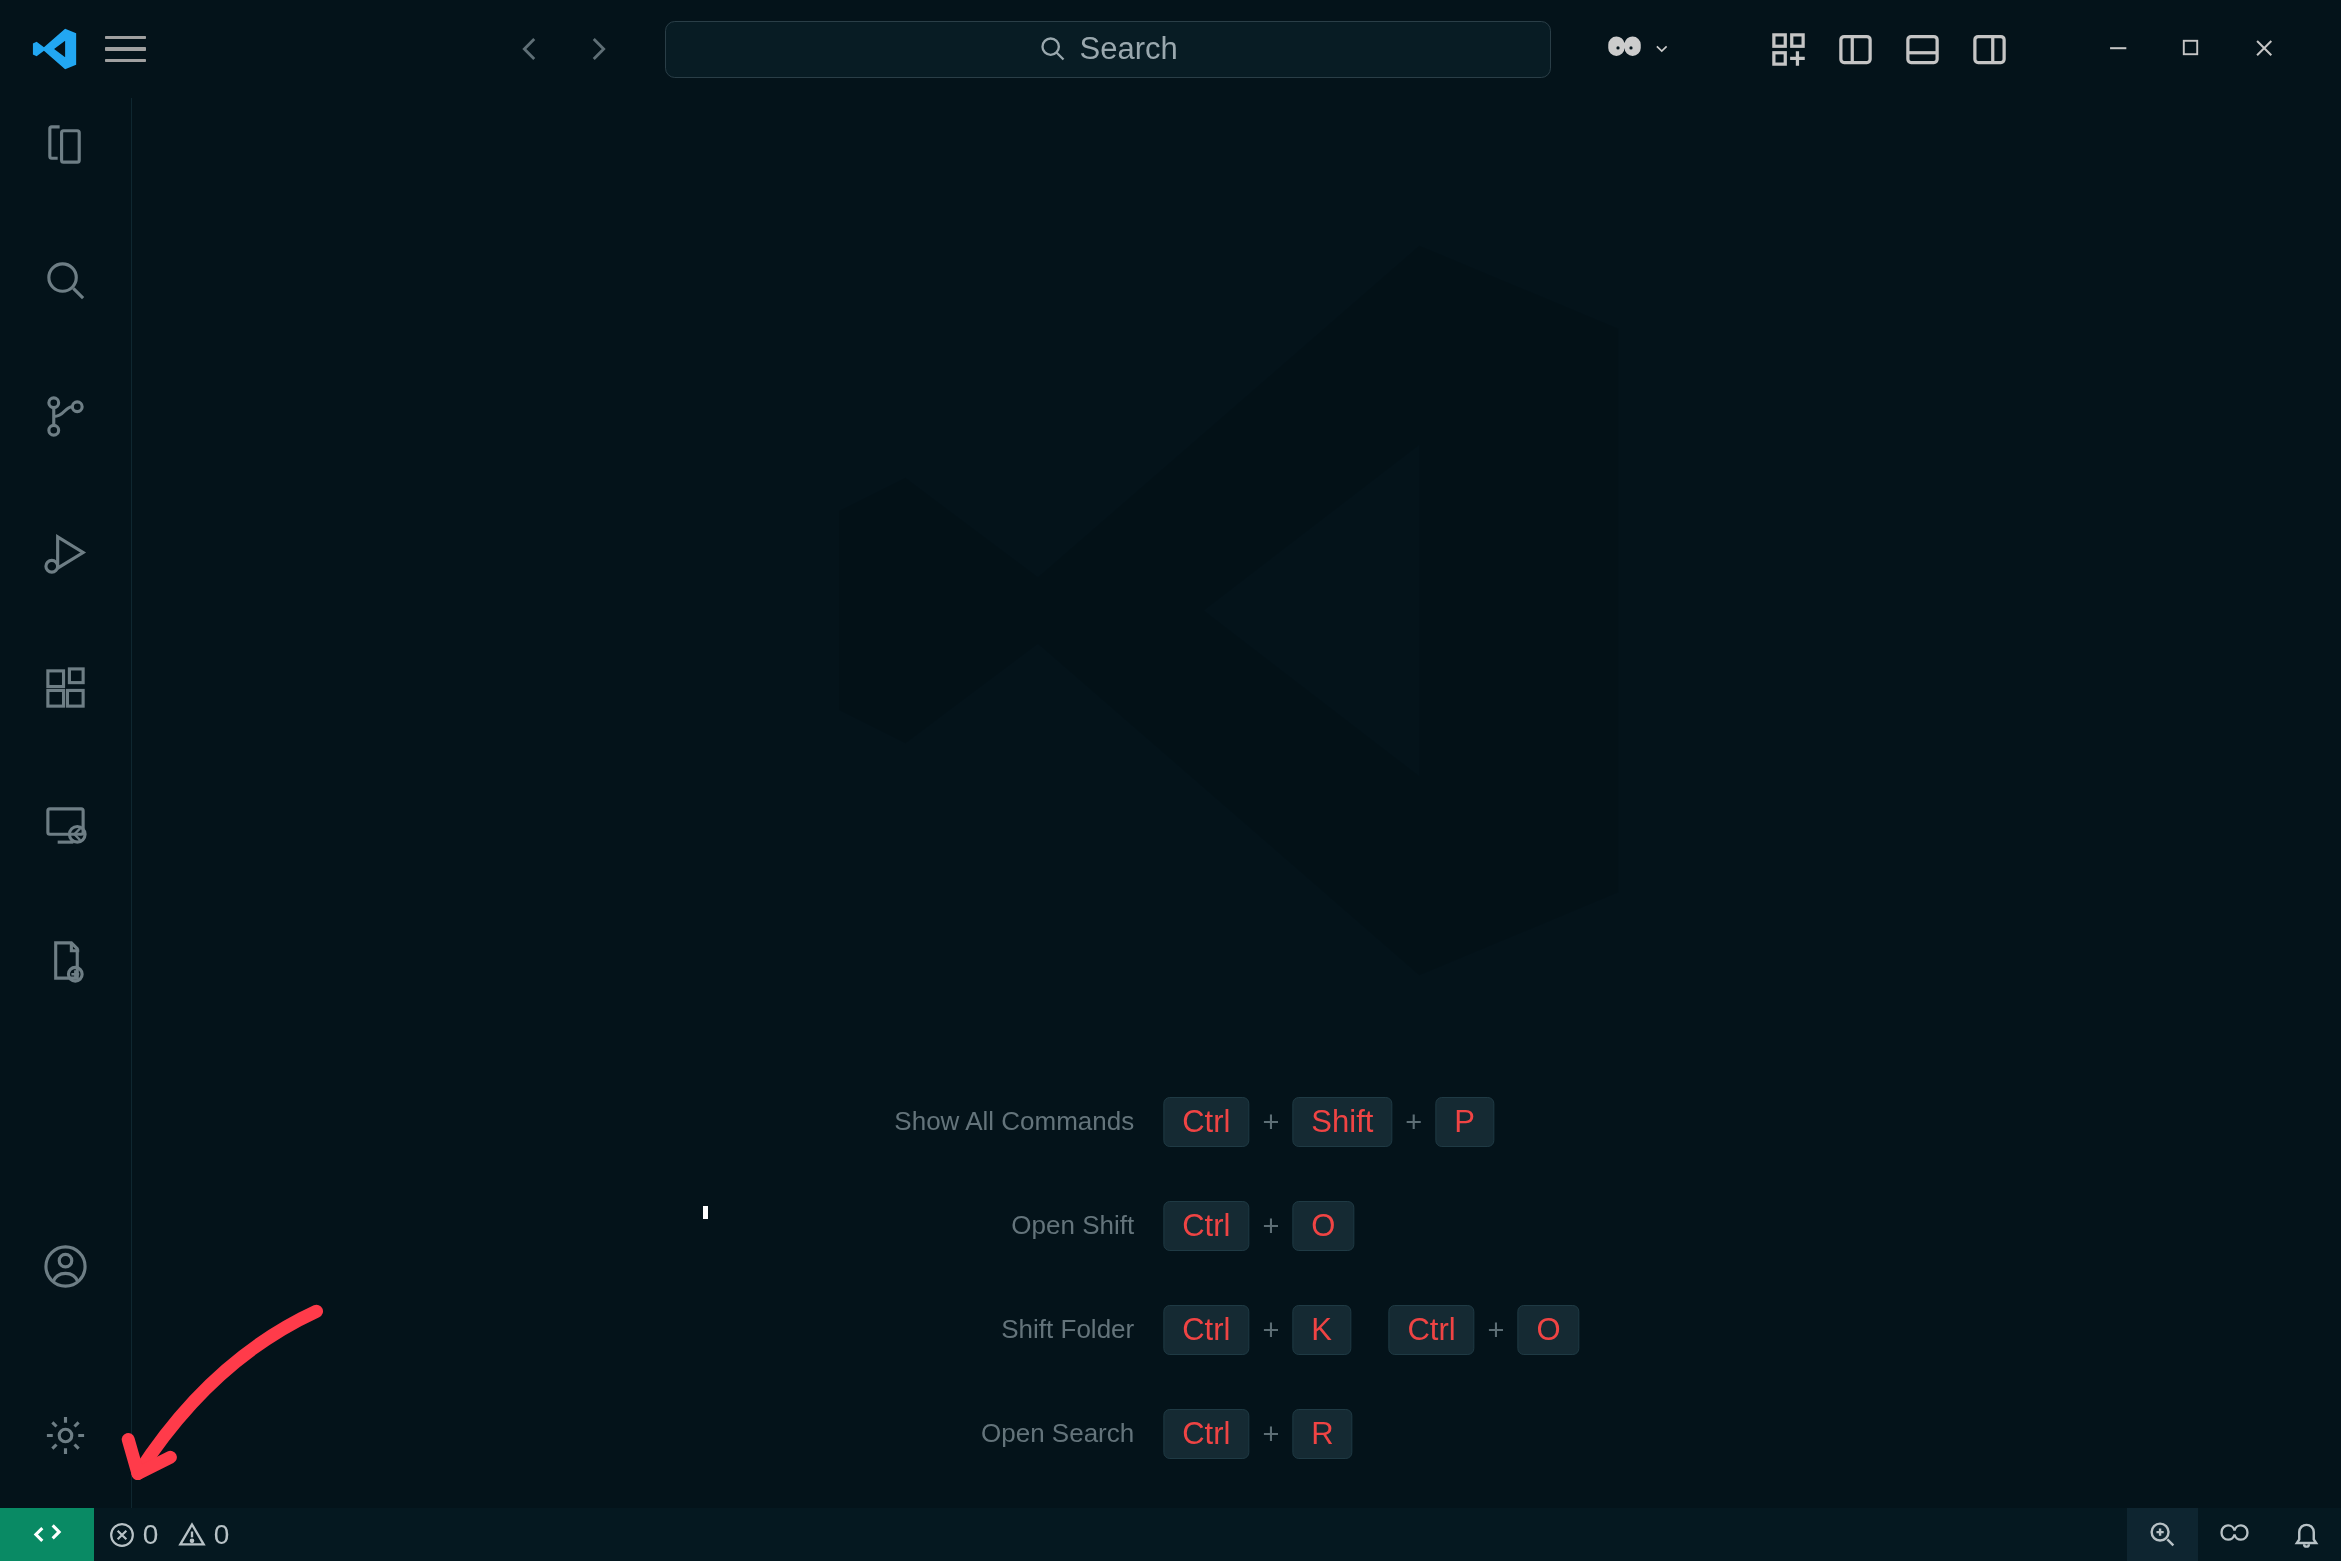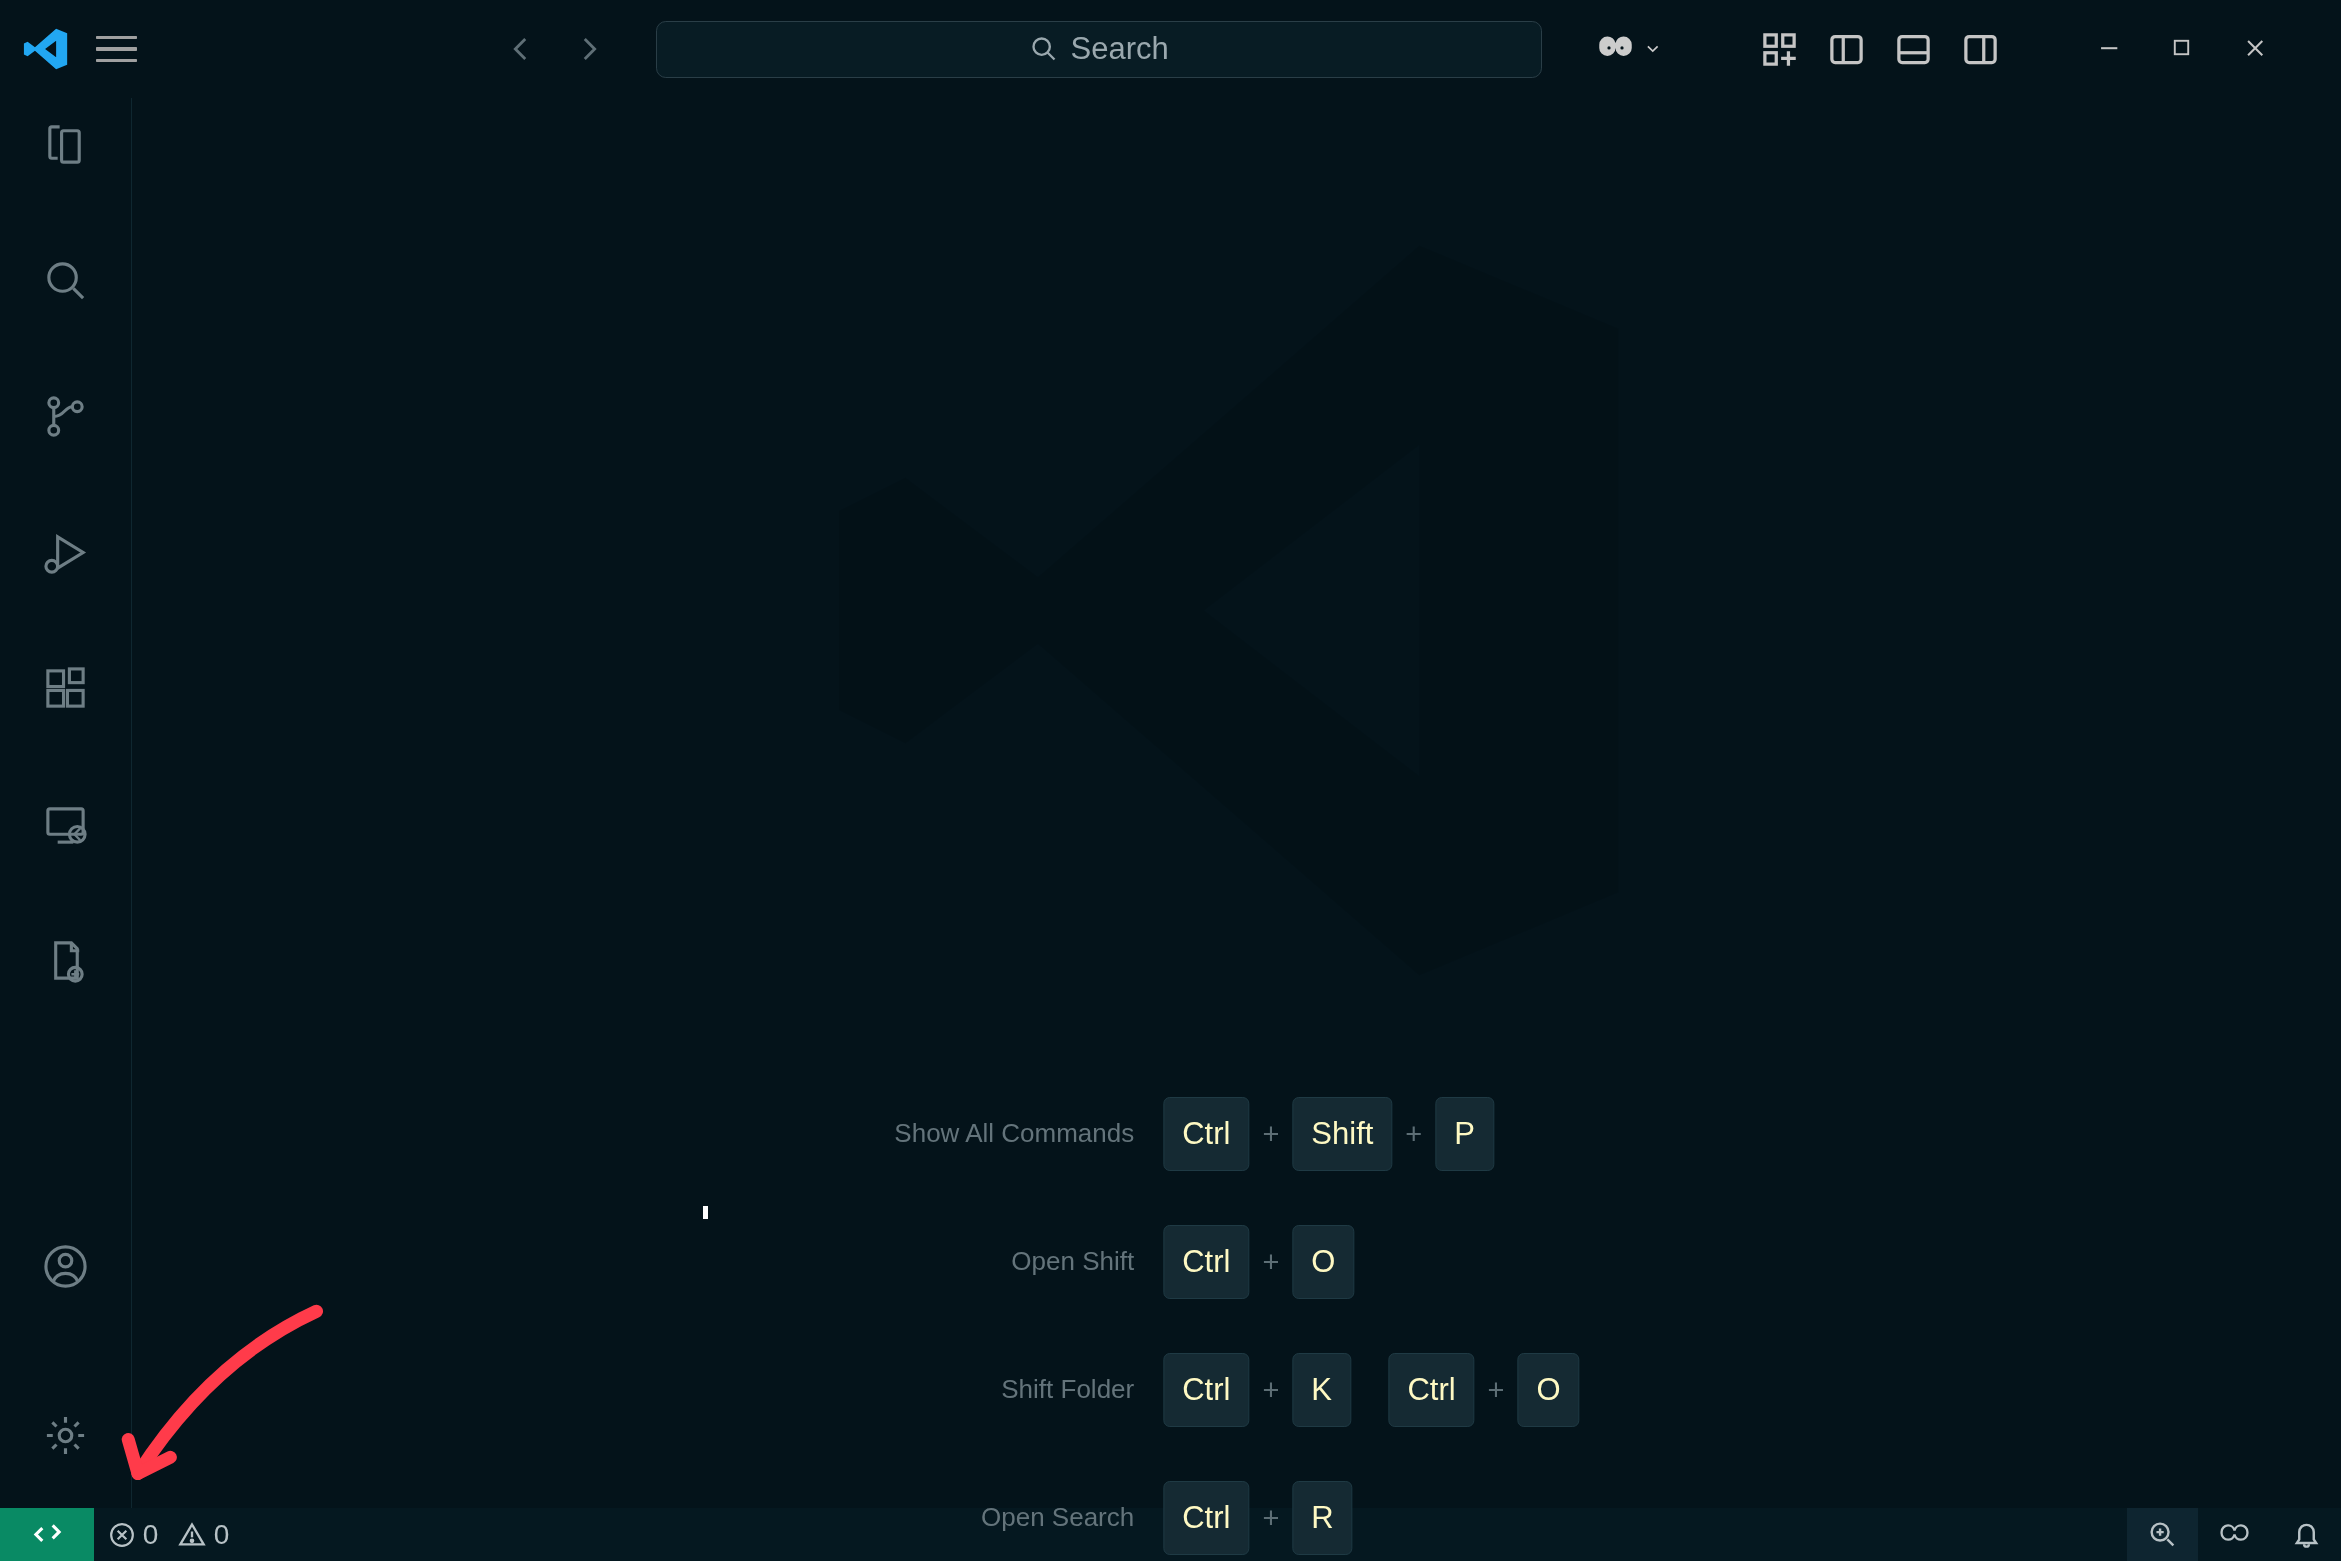--- a/index.html
+++ b/index.html
@@ -1,20 +1,20 @@
 <!DOCTYPE html>
 <html style="font-size:13px"><head>
 <meta charset="utf-8">
 <style>
 * { margin:0; padding:0; box-sizing:border-box; }
 html,body { width:2342px; height:1561px; overflow:hidden; font-family:"Segoe UI",Arial,sans-serif; background:#04131a; color:#cccccc; }
 .window { display:flex; flex-direction:column; height:100%; }
 
 
-.title-bar { height:98px; display:flex; align-items:center; background:#04131a; padding:0 20px; gap:24.4px; }
+.title-bar { height:98px; display:flex; align-items:center; background:#04131a; padding:0 29px; gap:24.4px; }
 .logo { width:52px; height:52px; display:flex; align-items:center; justify-content:center; }
 .hamburger { width:41px; height:29px; display:flex; flex-direction:column; justify-content:space-between; padding:1.6px 0; cursor:pointer; }
 .hamburger span { display:block; height:3.3px; background:#a0a0a0; border-radius:0.8px; }
 .title-nav { display:flex; gap:34px; margin-left:342px; }
 .nav-arrow { width:34px; height:34px; color:#5f6f76; }
 .search-box { flex:0 0 886px; height:57px; margin-left:26px; border:1.6px solid #2a3e47; border-radius:9.8px; display:flex; align-items:center; justify-content:center; gap:13px; background:#081c24; color:#9aa8ae; font-size:31px; }
 .copilot { display:flex; align-items:center; gap:8.1px; color:#cccccc; margin-left:29px; }
 .layout-btns { display:flex; gap:28px; margin-left:73px; }
 .layout-btn { width:39px; height:39px; color:#c5c5c5; }
 .win-controls { display:flex; gap:47px; margin-left:73px; margin-right:9.8px; }
@@ -28,21 +28,21 @@
 .act-icon.bottom { margin-bottom:33px; }
 .editor { flex:1; position:relative; background:#04131a; }
 
 
 .vsc-wm { position:absolute; left:50%; top:98px; transform:translateX(-50%); width:829px; height:829px; opacity:0.085; }
 
 
 .shortcuts { position:absolute; left:50%; top:999px; transform:translateX(-50%); display:grid; grid-template-columns:auto auto; column-gap:29px; row-gap:54px; align-items:center; }
 .sc-label { text-align:right; color:#64747b; font-size:26px; line-height:1.35; max-width:325px; }
 .sc-keys { display:flex; align-items:center; gap:11.4px; }
-.key { background:#152a33; border:1.6px solid #1f3a44; border-radius:6.5px; padding:18px 18px; color:#fef9c3; font-size:31px; }
+.key { background:#152a33; border:1.6px solid #1f3a44; border-radius:6.5px; padding:6px 18px; color:#ef4444; font-size:31px; }
 .plus { color:#5d6e75; font-size:29px; padding:0 1.6px; }
 
 
 .cursor-marker { position:absolute; left:571px; top:1108px; width:4.9px; height:13px; background:#ffffff; }
 
 
 .anno-arrow { position:absolute; left:89px; bottom:55px; width:244px; height:211px; pointer-events:none; }
 
 
 .status-bar { height:53px; background:#051820; display:flex; align-items:center; color:#b8c2c6; font-size:28px; }

